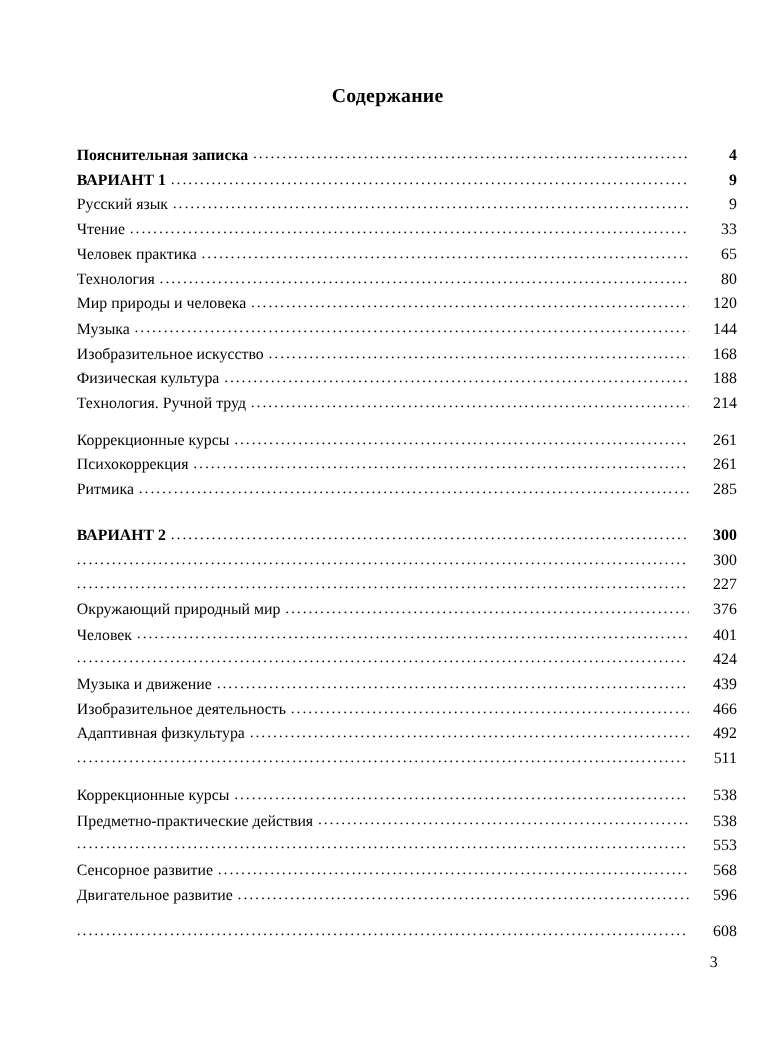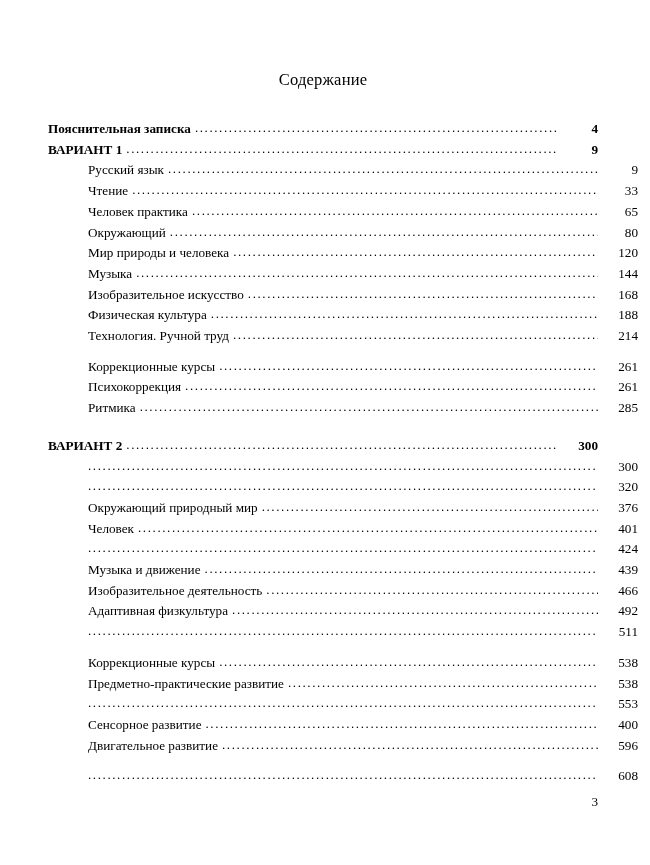--- a/index.html
+++ b/index.html
@@ -19,21 +19,21 @@
     position: absolute;
     top: 0; left: 0;
     width: 650px;
     height: 865px;
     box-sizing: border-box;
     padding: 70px 52px 40px 48px;
   }
   .doc-title {
     text-align: center;
     font-size: 16.5px;
-    font-weight: normal;
+    font-weight: bold;
     margin: 0 0 32px 0;
     letter-spacing: 0.2px;
   }
   .toc {
     font-size: 13.2px;
   }
   .entry {
     display: flex;
     align-items: baseline;
     width: 100%;
@@ -54,22 +54,22 @@
     color: #000;
     transform: translateY(-1px);
   }
   .entry .page-num {
     flex: 0 0 auto;
     width: 34px;
     text-align: right;
     padding-left: 6px;
   }
   
-  .lvl0 { margin-left: 0; }
-  .lvl1 { margin-left: 40px; }
+  .lvl0 { margin-left: 16px; }
+  .lvl1 { margin-left: 16px; }
 
   .bold .label { font-weight: bold; }
   .bold .page-num { font-weight: bold; }
 
   .gap-small { height: 10px; }
   .gap-med { height: 17px; }
 
   .folio {
     position: absolute;
     right: 52px;
@@ -102,21 +102,21 @@
         <span class="label">Чтение</span>
         <span class="dots">...............................................................................................................................................................</span>
         <span class="page-num">33</span>
       </div>
       <div class="entry lvl1">
         <span class="label">Человек практика</span>
         <span class="dots">...............................................................................................................................................................</span>
         <span class="page-num">65</span>
       </div>
       <div class="entry lvl1">
-        <span class="label">Окружающий</span>
+        <span class="label">Технология</span>
         <span class="dots">...............................................................................................................................................................</span>
         <span class="page-num">80</span>
       </div>
       <div class="entry lvl1">
         <span class="label">Мир природы и человека</span>
         <span class="dots">...............................................................................................................................................................</span>
         <span class="page-num">120</span>
       </div>
       <div class="entry lvl1">
         <span class="label">Музыка</span>
@@ -159,21 +159,21 @@
         <span class="label">ВАРИАНТ 2</span>
         <span class="dots">...............................................................................................................................................................</span>
         <span class="page-num">300</span>
       </div>
       <div class="entry lvl1">
         <span class="dots">...............................................................................................................................................................</span>
         <span class="page-num">300</span>
       </div>
       <div class="entry lvl1">
         <span class="dots">...............................................................................................................................................................</span>
-        <span class="page-num">320</span>
+        <span class="page-num">227</span>
       </div>
       <div class="entry lvl1">
         <span class="label">Окружающий природный мир</span>
         <span class="dots">...............................................................................................................................................................</span>
         <span class="page-num">376</span>
       </div>
       <div class="entry lvl1">
         <span class="label">Человек</span>
         <span class="dots">...............................................................................................................................................................</span>
         <span class="page-num">401</span>
@@ -201,32 +201,32 @@
         <span class="dots">...............................................................................................................................................................</span>
         <span class="page-num">511</span>
       </div>
       <div class="gap-small"></div>
       <div class="entry lvl1">
         <span class="label">Коррекционные курсы</span>
         <span class="dots">...............................................................................................................................................................</span>
         <span class="page-num">538</span>
       </div>
       <div class="entry lvl1">
-        <span class="label">Предметно-практические развитие</span>
+        <span class="label">Предметно-практические действия</span>
         <span class="dots">...............................................................................................................................................................</span>
         <span class="page-num">538</span>
       </div>
       <div class="entry lvl1">
         <span class="dots">...............................................................................................................................................................</span>
         <span class="page-num">553</span>
       </div>
       <div class="entry lvl1">
         <span class="label">Сенсорное развитие</span>
         <span class="dots">...............................................................................................................................................................</span>
-        <span class="page-num">400</span>
+        <span class="page-num">568</span>
       </div>
       <div class="entry lvl1">
         <span class="label">Двигательное развитие</span>
         <span class="dots">...............................................................................................................................................................</span>
         <span class="page-num">596</span>
       </div>
       <div class="gap-small"></div>
       <div class="entry lvl1">
         <span class="dots">...............................................................................................................................................................</span>
         <span class="page-num">608</span>

